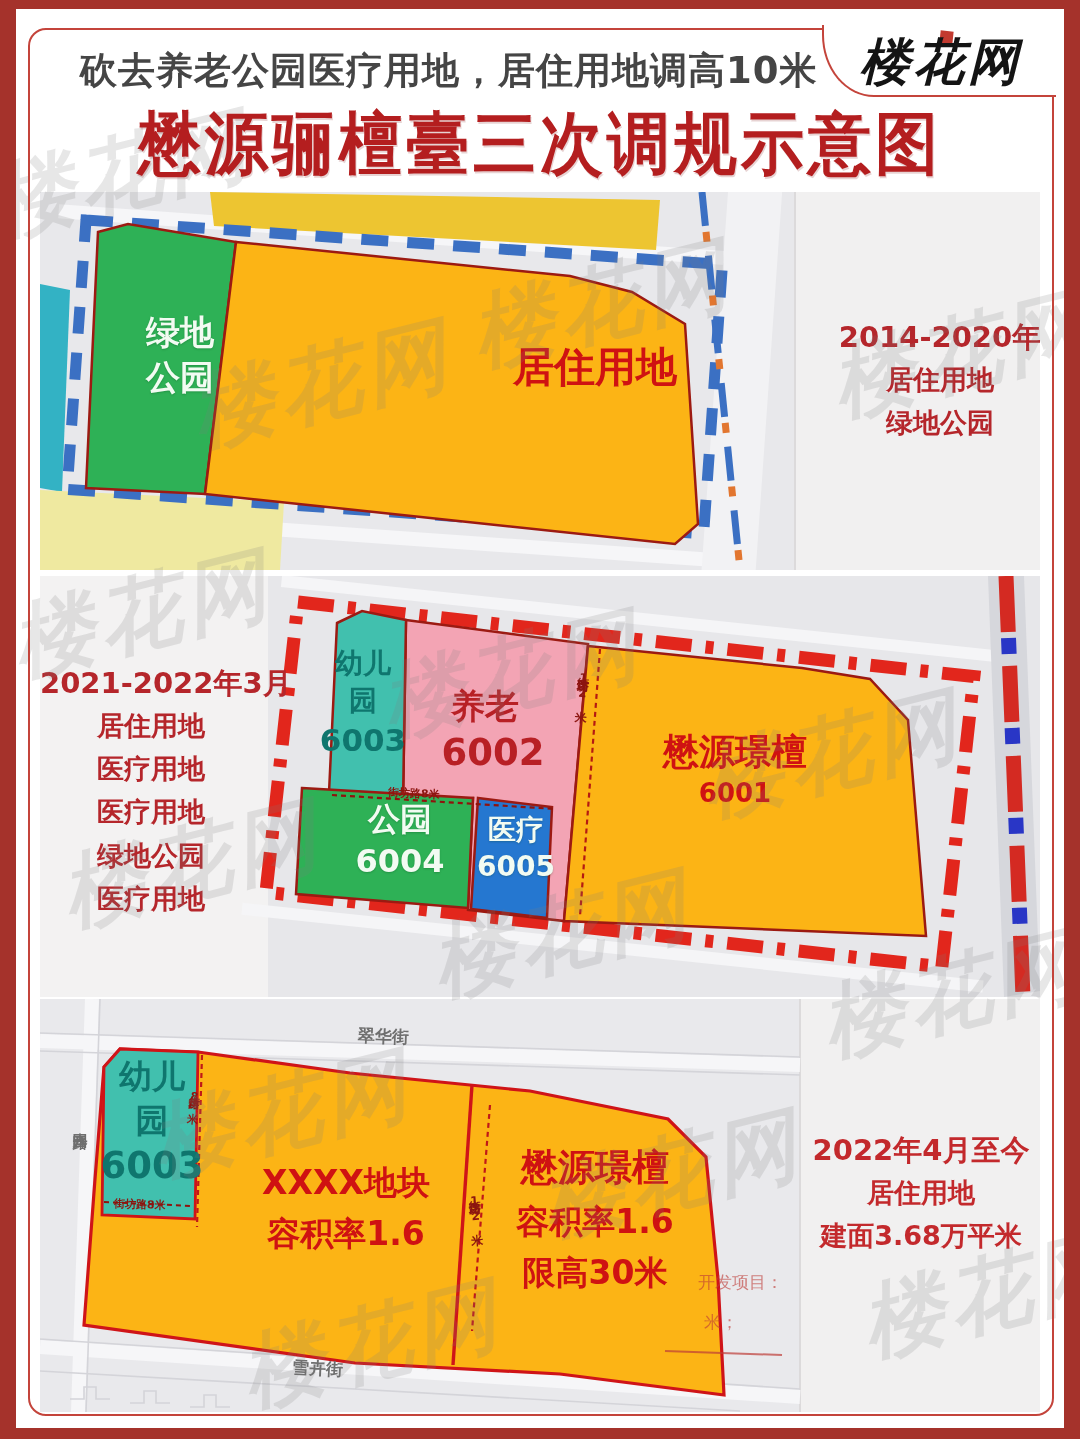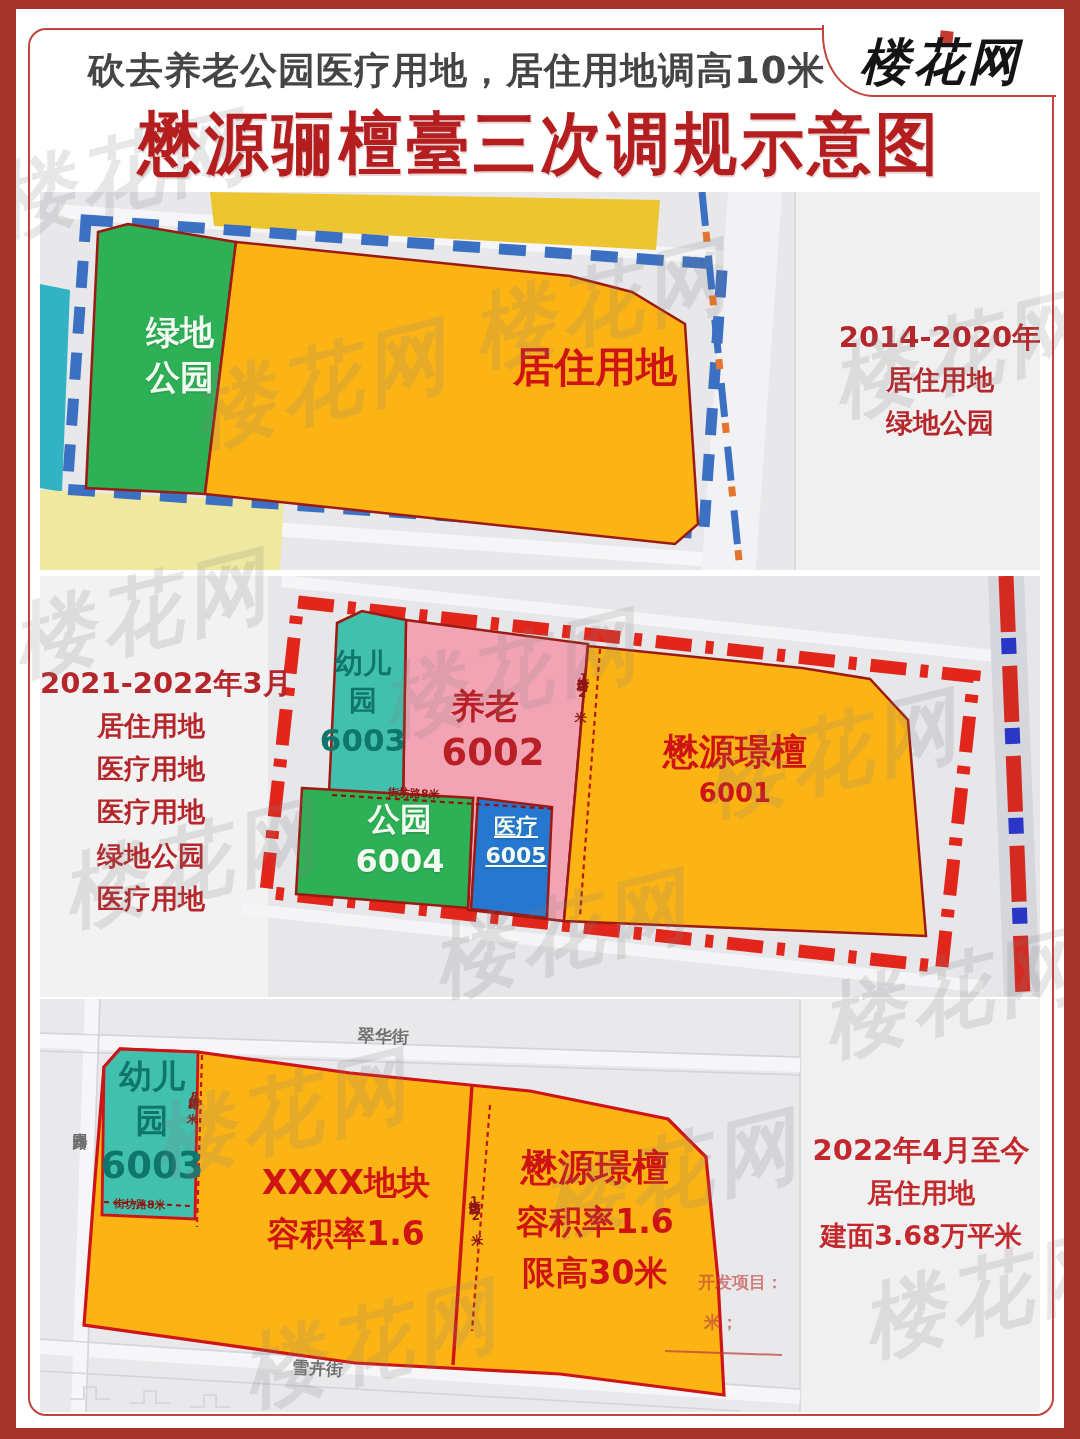--- a/index.html
+++ b/index.html
@@ -16,21 +16,21 @@
   
   .frame{position:absolute;left:28px;top:28px;width:1022px;height:1384px;
     border:2.5px solid #c4443b;border-radius:18px;z-index:30;pointer-events:none;}
   .logo-notch{position:absolute;left:822px;top:25px;width:232px;height:70px;
     background:#ffffff;border-left:2.5px solid #c4443b;border-bottom:2.5px solid #c4443b;
     border-bottom-left-radius:52px 62px;z-index:31;}
   .logo-text{position:absolute;left:36px;top:4px;font-family:"DejaVu Serif","Liberation Serif",serif;
     font-weight:bold;font-style:italic;font-size:50px;color:#141414;letter-spacing:4px;white-space:nowrap;}
   .logo-seal{position:absolute;left:116px;top:6px;width:13px;height:13px;background:#c23a30;transform:rotate(6deg);}
   
-  .banner{position:absolute;left:88px;top:46px;width:790px;z-index:32;
+  .banner{position:absolute;left:80px;top:46px;width:790px;z-index:32;
     font-size:37px;font-weight:800;color:#454545;letter-spacing:1px;white-space:nowrap;}
   .title{position:absolute;left:40px;top:98px;width:1000px;z-index:32;text-align:center;
     font-size:63px;font-weight:900;color:#b41e1f;letter-spacing:4px;white-space:nowrap;
     text-shadow:1px 2px 0 rgba(120,10,10,.18);transform:scaleY(1.08);transform-origin:top;}
   
   .panel{position:absolute;left:40px;width:1000px;overflow:hidden;z-index:10;}
   #panel1{top:192px;height:378px;}
   #panel2{top:576px;height:421px;}
   #panel3{top:999px;height:413px;}
   .panel svg{position:absolute;left:0;top:0;}
@@ -38,21 +38,21 @@
     justify-content:center;text-align:center;font-weight:800;line-height:1.32;z-index:12;}
   .red-note{position:absolute;z-index:12;text-align:center;color:#b5262b;font-weight:800;}
   .red-note .period{font-size:29px;white-space:nowrap;}
   .red-note .nline{font-size:27px;line-height:1.6;white-space:nowrap;}
   .whitelabel{color:#f2fbf2;text-shadow:0 1px 2px rgba(0,60,20,.25);}
   .darkred{color:#0f766e;}
   .vividred{color:#cf1212;}
   .roadlabel{position:absolute;z-index:12;color:#8c1510;font-weight:700;white-space:nowrap;}
   .vtext{writing-mode:vertical-rl;text-orientation:upright;letter-spacing:1px;}
   .street{position:absolute;z-index:12;color:#6f6f6f;font-weight:600;white-space:nowrap;}
-  .faintred{position:absolute;z-index:12;color:rgba(190,60,55,.62);font-weight:700;white-space:nowrap;text-align:right;}
+  .faintred{position:absolute;z-index:12;color:rgba(190,60,55,.62);font-weight:400;white-space:nowrap;text-align:right;}
   
   .wm{position:absolute;z-index:25;font-family:"DejaVu Serif","Liberation Serif",serif;
     font-weight:bold;font-style:italic;font-size:82px;color:#7e7e7e;opacity:.18;
     transform:rotate(-14deg);pointer-events:none;white-space:nowrap;letter-spacing:6px;}
 </style>
 </head>
 <body>
 
 <div class="bleed top"></div>
 <div class="bleed bottom"></div>
@@ -143,21 +143,21 @@
     <span style="font-size:31px;">6003</span>
   </div>
   <div class="olabel" style="left:382px;top:108px;width:126px;font-size:34px;color:#b82025;">
     <span>养老</span>
     <span style="font-size:37px;margin-left:16px;">6002</span>
   </div>
   <div class="olabel whitelabel" style="left:300px;top:222px;width:120px;font-size:32px;">
     <span>公园</span>
     <span>6004</span>
   </div>
-  <div class="olabel whitelabel" style="left:436px;top:236px;width:80px;font-size:22px;text-decoration:underline;">
+  <div class="olabel whitelabel" style="left:436px;top:236px;width:80px;font-size:28px;">
     <span>医疗</span>
     <span>6005</span>
   </div>
   <div class="olabel vividred" style="left:575px;top:152px;width:240px;font-size:36px;">
     <span>懋源璟檀</span>
     <span style="font-size:26px;">6001</span>
   </div>
   <div class="roadlabel vtext" style="left:534px;top:92px;font-size:12px;transform:rotate(4deg);">街坊路12米</div>
   <div class="roadlabel" style="left:348px;top:210px;font-size:11px;transform:rotate(3deg);">街坊路8米</div>
 </div>

